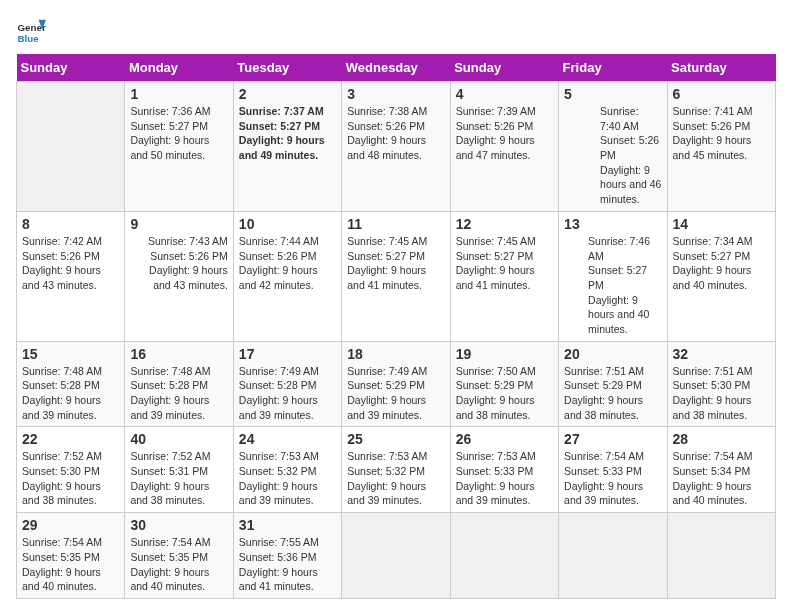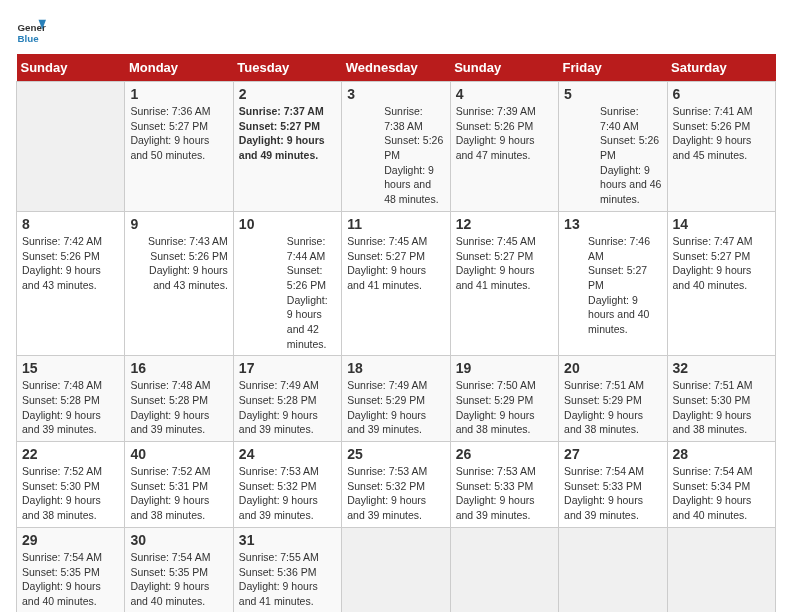--- a/index.html
+++ b/index.html
@@ -36,21 +36,21 @@
     .location-title {
       font-size: 16px;
       color: #555;
     }
     table {
       width: 100%;
       border-collapse: collapse;
       font-size: 11px;
     }
     thead tr th {
-      background-color: #b91c1c;
+      background-color: #a21caf;
       color: #fff;
       padding: 6px 4px;
       text-align: left;
       font-size: 13px;
       font-weight: bold;
     }
     tbody tr td {
       border: 1px solid #ccc;
       vertical-align: top;
       padding: 4px 5px;
@@ -116,21 +116,21 @@
 Daylight: 9 hours and 50 minutes.</div>
         </td>
         <td>
           <span class="day-number">2</span>
           <div class="day-info" style="white-space: pre-line; font-weight: bold;">Sunrise: 7:37 AM
 Sunset: 5:27 PM
 Daylight: 9 hours and 49 minutes.</div>
         </td>
         <td>
           <span class="day-number">3</span>
-          <div class="day-info" style="white-space: pre-line; margin-left: 37px;">Sunrise: 7:38 AM
+          <div class="day-info" style="white-space: pre-line;">Sunrise: 7:38 AM
 Sunset: 5:26 PM
 Daylight: 9 hours and 48 minutes.</div>
         </td>
         <td>
           <span class="day-number">4</span>
           <div class="day-info" style="white-space: pre-line;">Sunrise: 7:39 AM
 Sunset: 5:26 PM
 Daylight: 9 hours and 47 minutes.</div>
         </td>
         <td>
@@ -154,21 +154,21 @@
 Daylight: 9 hours and 43 minutes.</div>
         </td>
         <td>
           <span class="day-number">9</span>
           <div class="day-info" style="white-space: pre-line; text-align: right;">Sunrise: 7:43 AM
 Sunset: 5:26 PM
 Daylight: 9 hours and 43 minutes.</div>
         </td>
         <td>
           <span class="day-number">10</span>
-          <div class="day-info" style="white-space: pre-line; margin-left: 48px;">Sunrise: 7:44 AM
+          <div class="day-info" style="white-space: pre-line;">Sunrise: 7:44 AM
 Sunset: 5:26 PM
 Daylight: 9 hours and 42 minutes.</div>
         </td>
         <td>
           <span class="day-number">11</span>
           <div class="day-info" style="white-space: pre-line;">Sunrise: 7:45 AM
 Sunset: 5:27 PM
 Daylight: 9 hours and 41 minutes.</div>
         </td>
         <td>
@@ -178,21 +178,21 @@
 Daylight: 9 hours and 41 minutes.</div>
         </td>
         <td>
           <span class="day-number">13</span>
           <div class="day-info" style="white-space: pre-line; margin-left: 24px;">Sunrise: 7:46 AM
 Sunset: 5:27 PM
 Daylight: 9 hours and 40 minutes.</div>
         </td>
         <td>
           <span class="day-number">14</span>
-          <div class="day-info" style="white-space: pre-line;">Sunrise: 7:47 AM
+          <div class="day-info" style="white-space: pre-line;">Sunrise: 7:34 AM
 Sunset: 5:27 PM
 Daylight: 9 hours and 40 minutes.</div>
         </td>
       </tr>
       <tr>
         <td>
           <span class="day-number">15</span>
           <div class="day-info" style="white-space: pre-line;">Sunrise: 7:48 AM
 Sunset: 5:28 PM
 Daylight: 9 hours and 39 minutes.</div>

